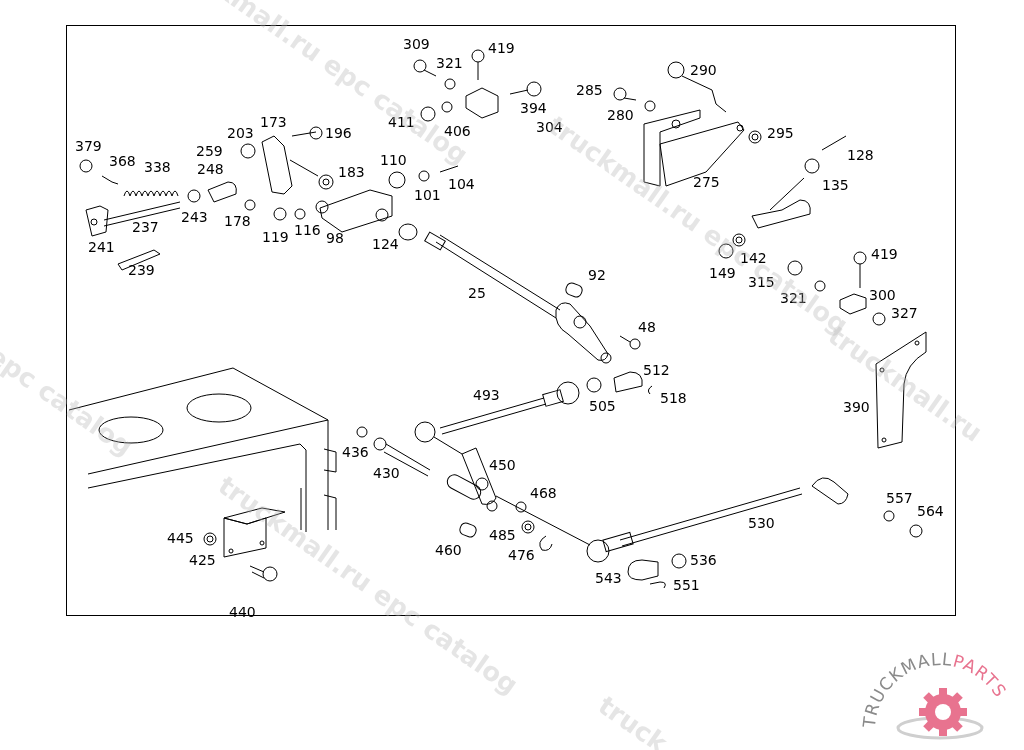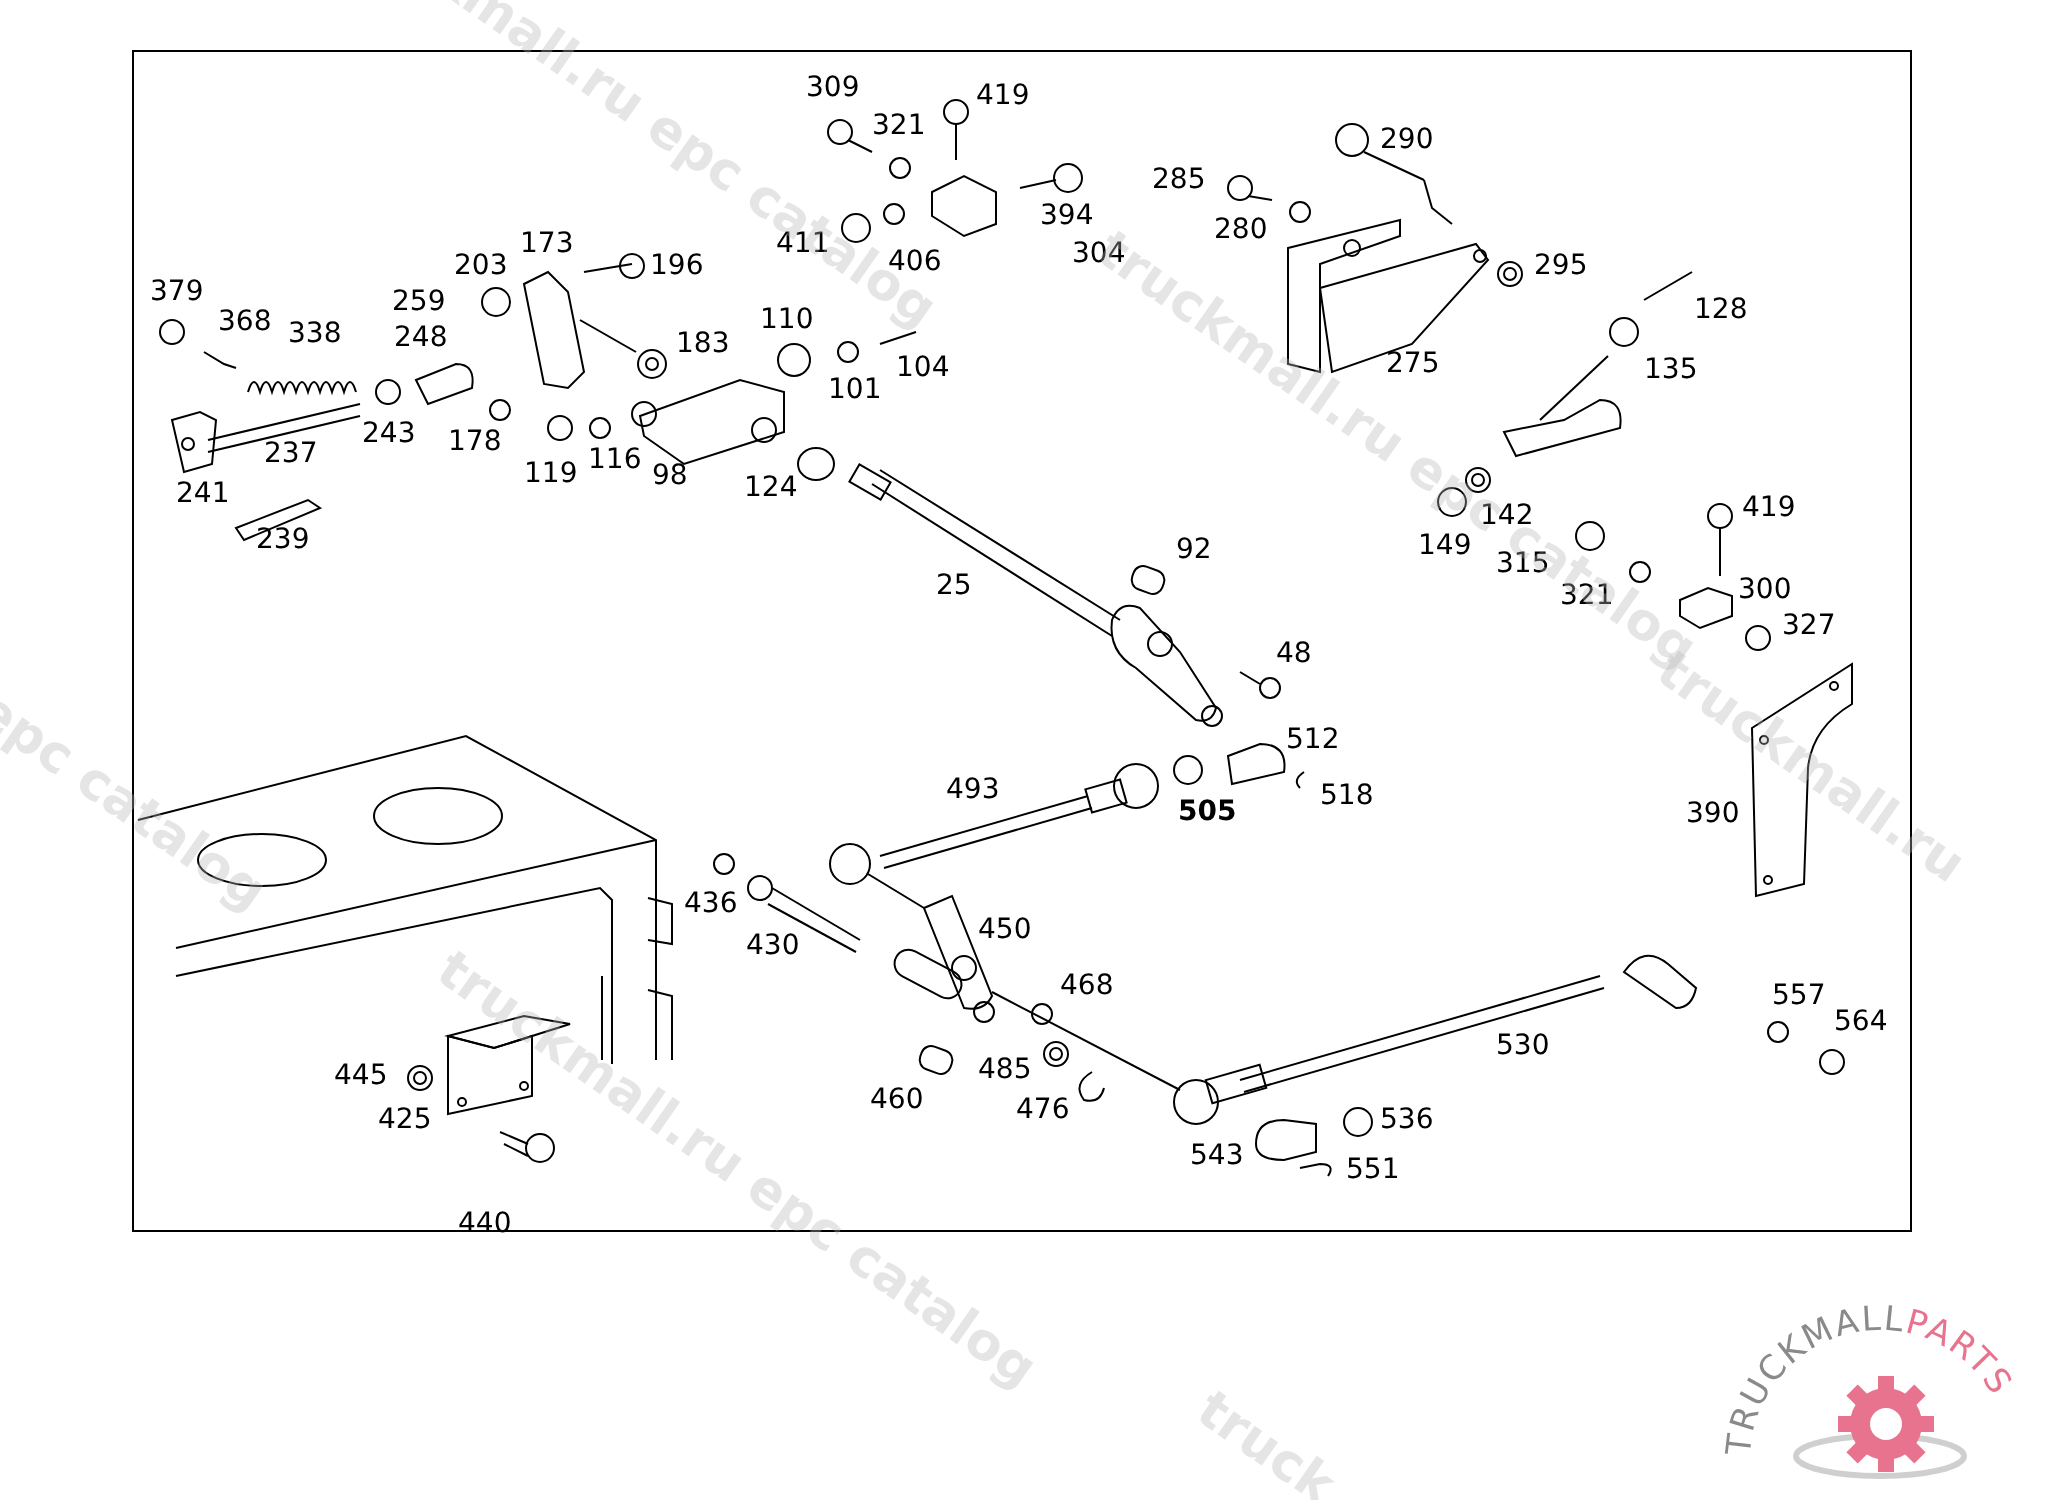--- a/index.html
+++ b/index.html
@@ -229,21 +229,21 @@
     <div class="lbl" style="left: 748px; top: 275px;">315</div>
     <div class="lbl" style="left: 780px; top: 291px;">321</div>
     <div class="lbl" style="left: 871px; top: 247px;">419</div>
     <div class="lbl" style="left: 869px; top: 288px;">300</div>
     <div class="lbl" style="left: 891px; top: 306px;">327</div>
     <div class="lbl" style="left: 588px; top: 268px;">92</div>
     <div class="lbl" style="left: 468px; top: 286px;">25</div>
     <div class="lbl" style="left: 638px; top: 320px;">48</div>
     <div class="lbl" style="left: 843px; top: 400px;">390</div>
     <div class="lbl" style="left: 643px; top: 363px;">512</div>
-    <div class="lbl" style="left: 589px; top: 399px; font-weight: bold;">505</div>
+    <div class="lbl" style="left: 589px; top: 399px;">505</div>
     <div class="lbl" style="left: 660px; top: 391px;">518</div>
     <div class="lbl" style="left: 473px; top: 388px;">493</div>
     <div class="lbl" style="left: 342px; top: 445px;">436</div>
     <div class="lbl" style="left: 373px; top: 466px;">430</div>
     <div class="lbl" style="left: 489px; top: 458px;">450</div>
     <div class="lbl" style="left: 530px; top: 486px;">468</div>
     <div class="lbl" style="left: 489px; top: 528px;">485</div>
     <div class="lbl" style="left: 508px; top: 548px;">476</div>
     <div class="lbl" style="left: 435px; top: 543px;">460</div>
     <div class="lbl" style="left: 748px; top: 516px;">530</div>

